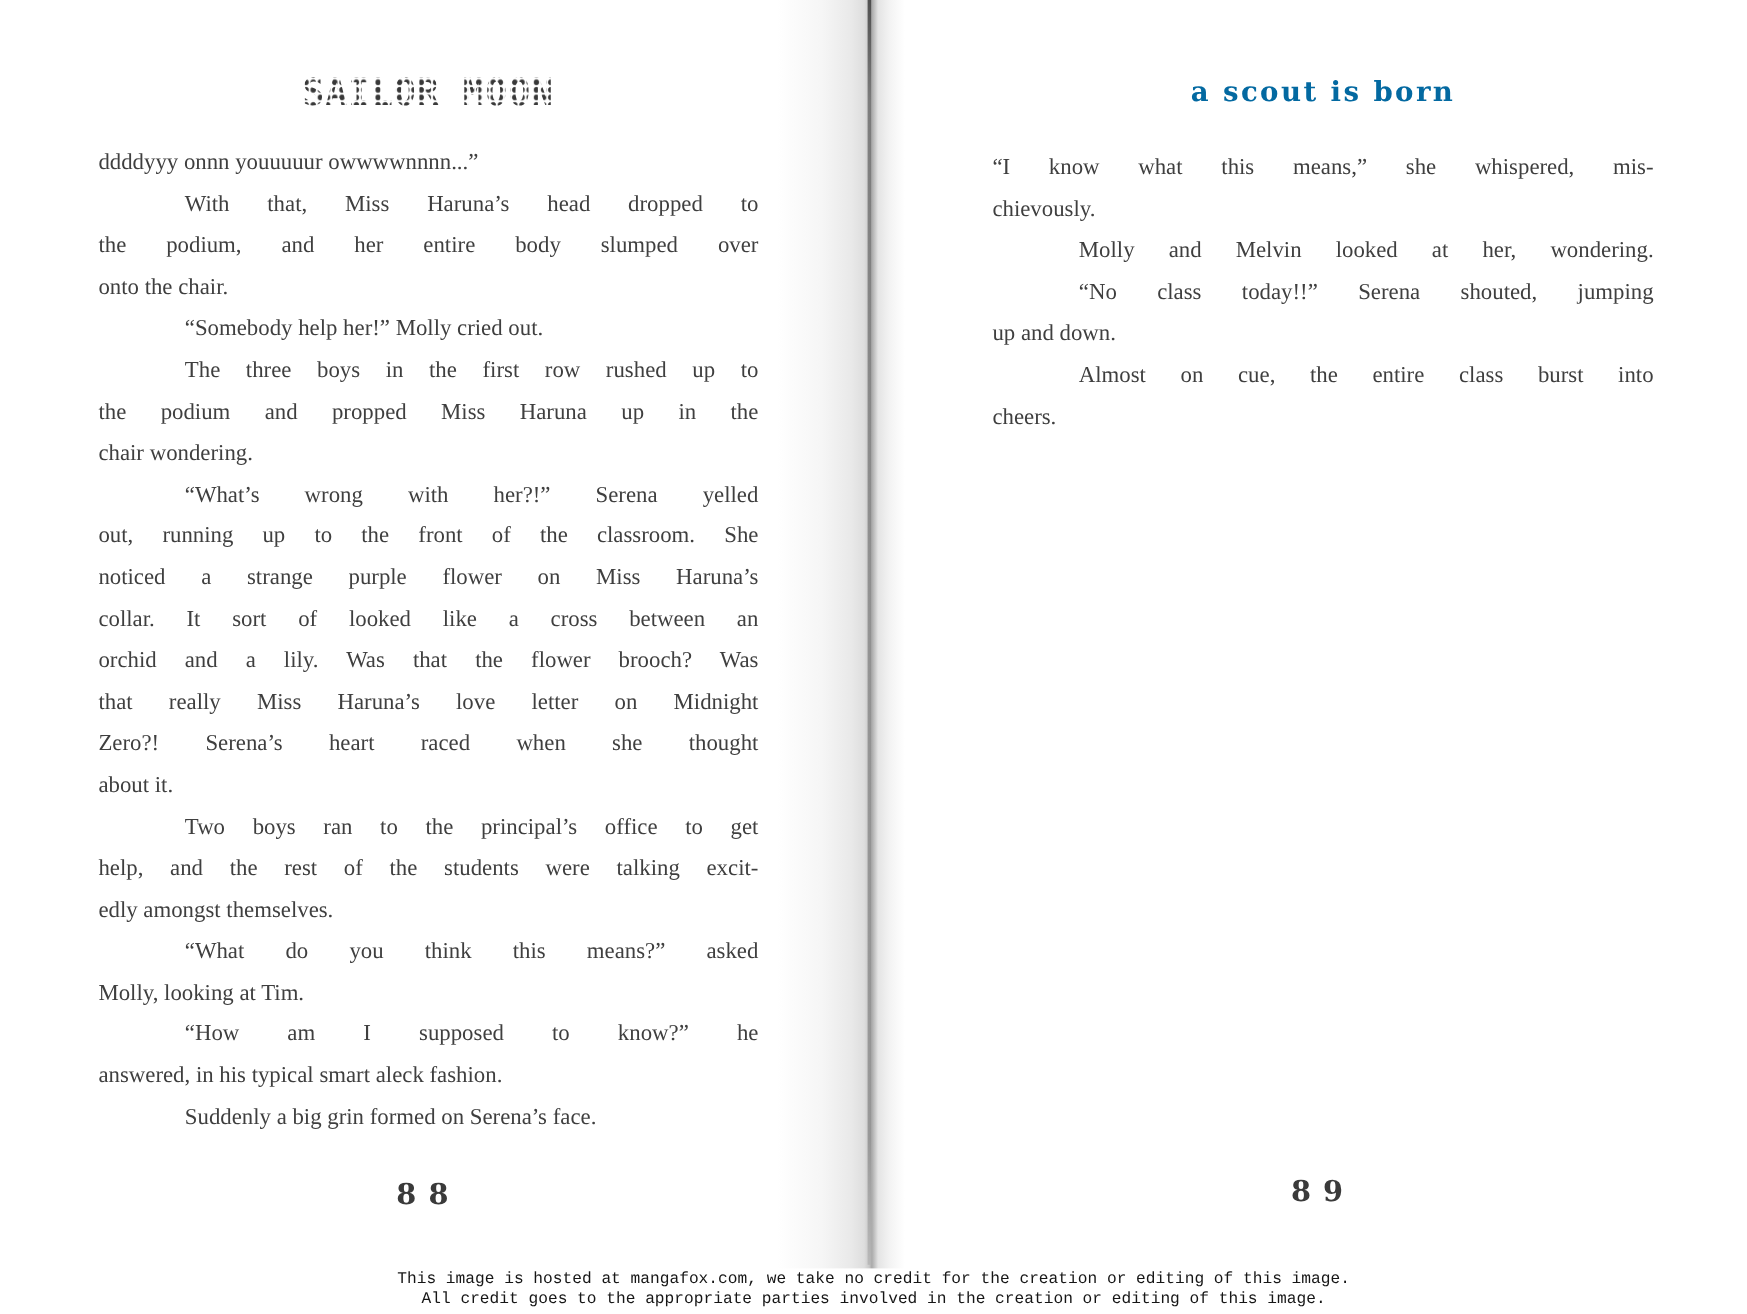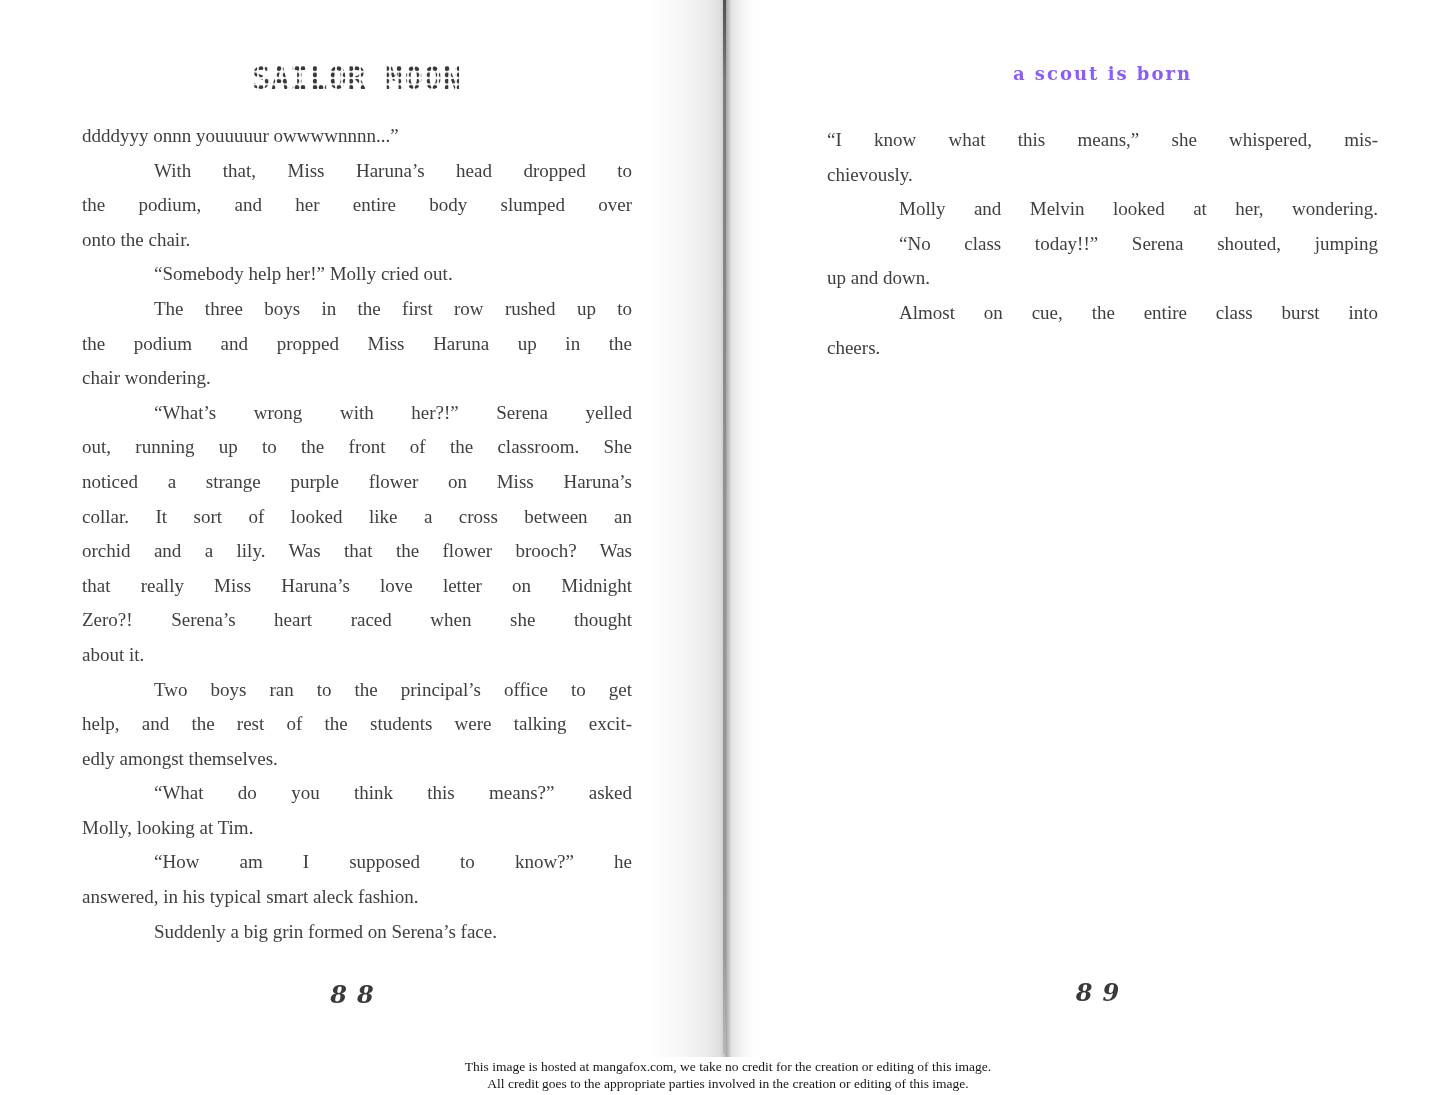--- a/index.html
+++ b/index.html
@@ -56,59 +56,59 @@
       color: transparent;
     }
   }
   .chapter-title-wrap {
     position: absolute; left: 827px; top: 63px; width: 551px;
     text-align: center;
   }
   .chapter-title {
     font-family: "DejaVu Serif", serif;
     font-weight: bold;
-    font-size: 18px;
+    font-size: 23px;
     letter-spacing: 2px;
-    color: #8b5cf6;
+    color: #0369a1;
   }
 
   
   .page-body {
     position: absolute;
     width: 550px;
     font-size: 19px;
     line-height: 34.6px;
     color: #3f3f3f;
   }
   #left-body  { left: 82px;  top: 119px; }
   #right-body { left: 827px; top: 123px; width: 551px; }
   .line { white-space: normal; }
   .line.just { text-align: justify; text-align-last: justify; }
   .line.ind  { padding-left: 72px; }
   .line.just.ind { text-indent: 72px; padding-left: 0; }
 
   
   .page-num-wrap {
-    position: absolute; width: 550px; text-align: center; font-style: italic;
+    position: absolute; width: 550px; text-align: center;
   }
   #left-num  { left: 82px;  top: 980px; }
   #right-num { left: 827px; top: 978px; width: 551px; }
   .page-num {
     font-family: "DejaVu Serif", serif;
     font-weight: bold;
     font-size: 24px;
     letter-spacing: 10px;
     color: #3a3a3a;
   }
 
   
   .footer {
     position: absolute; left: 0; top: 1058px; width: 1456px;
     text-align: center;
-    font-family: Liberation Serif, serif;
+    font-family: Liberation Mono, monospace;
     font-size: 13.5px;
     line-height: 17px;
     color: #161616;
   }
 </style>
 </head>
 <body>
 
 <div class="gutter"></div>
 <div class="gutter-line"></div>

